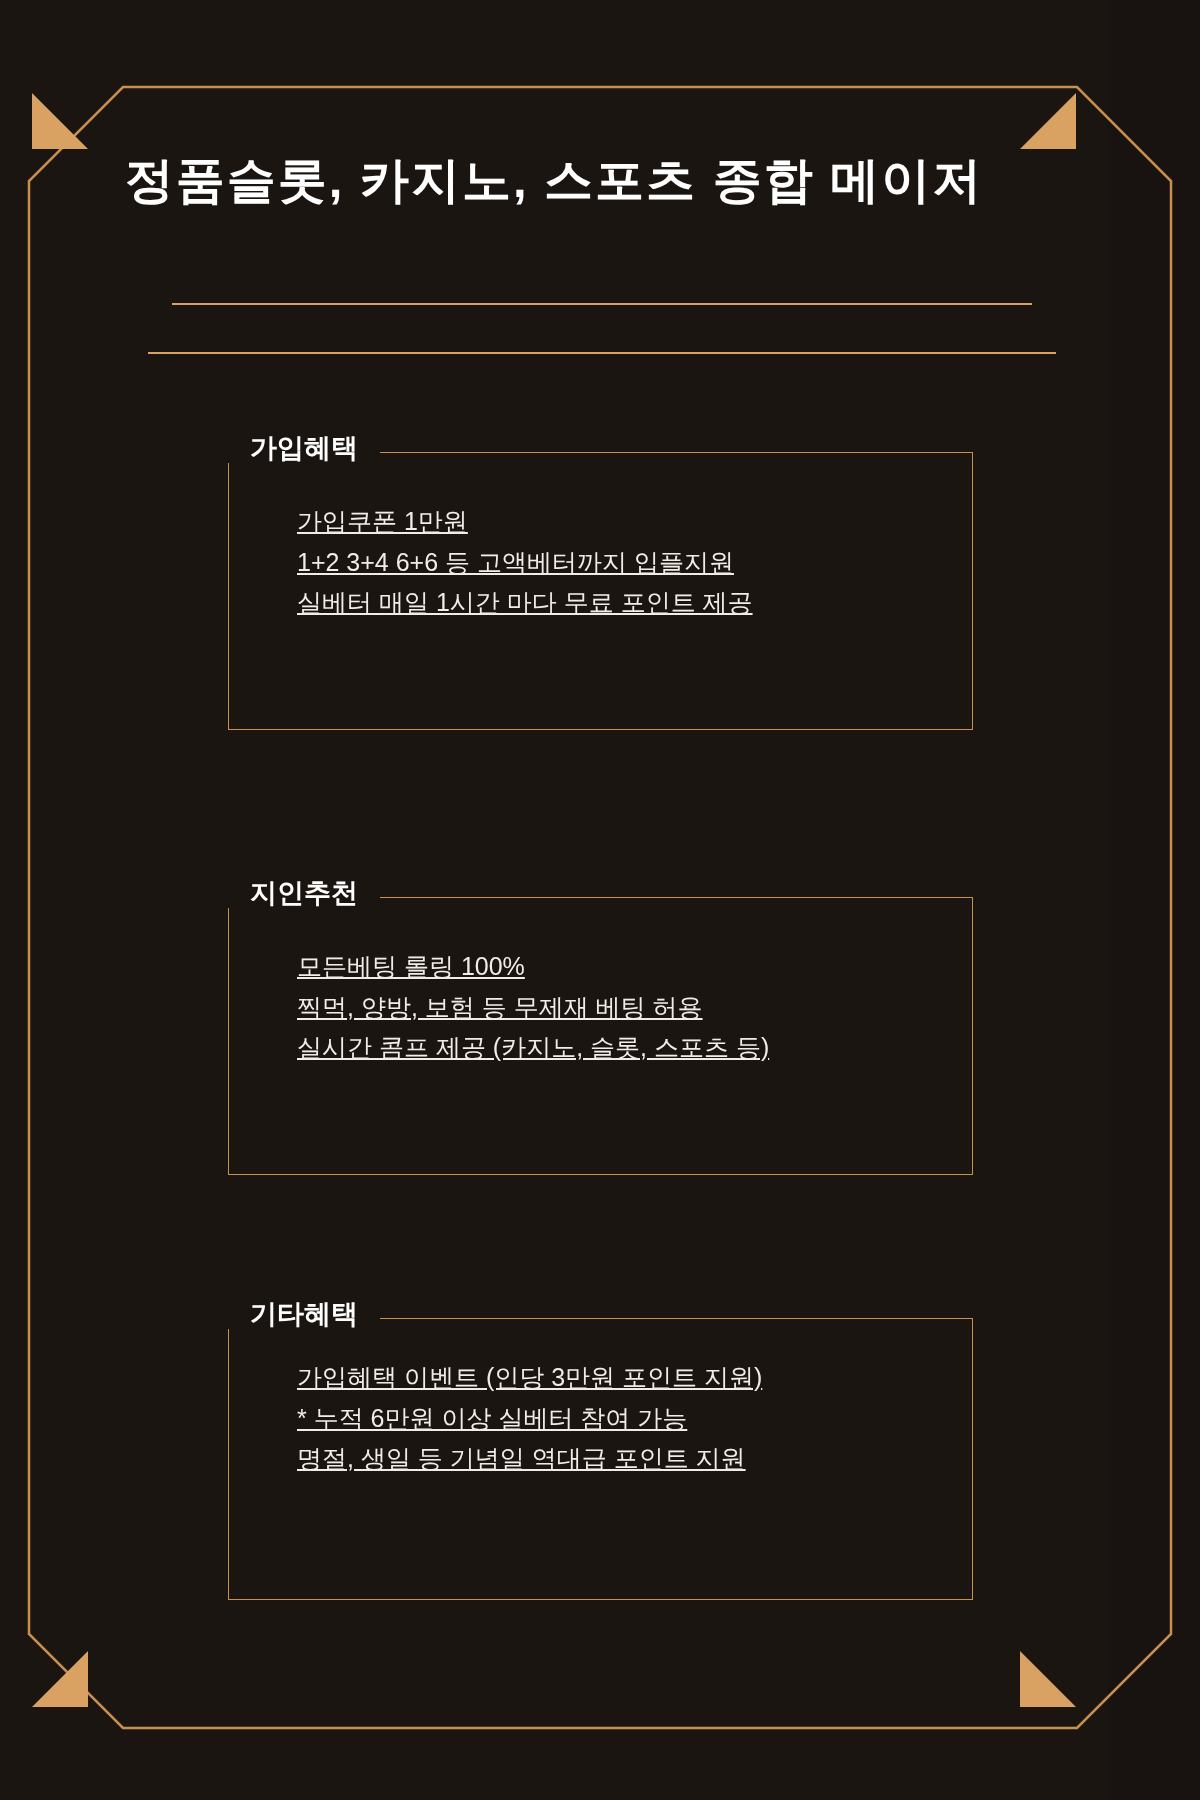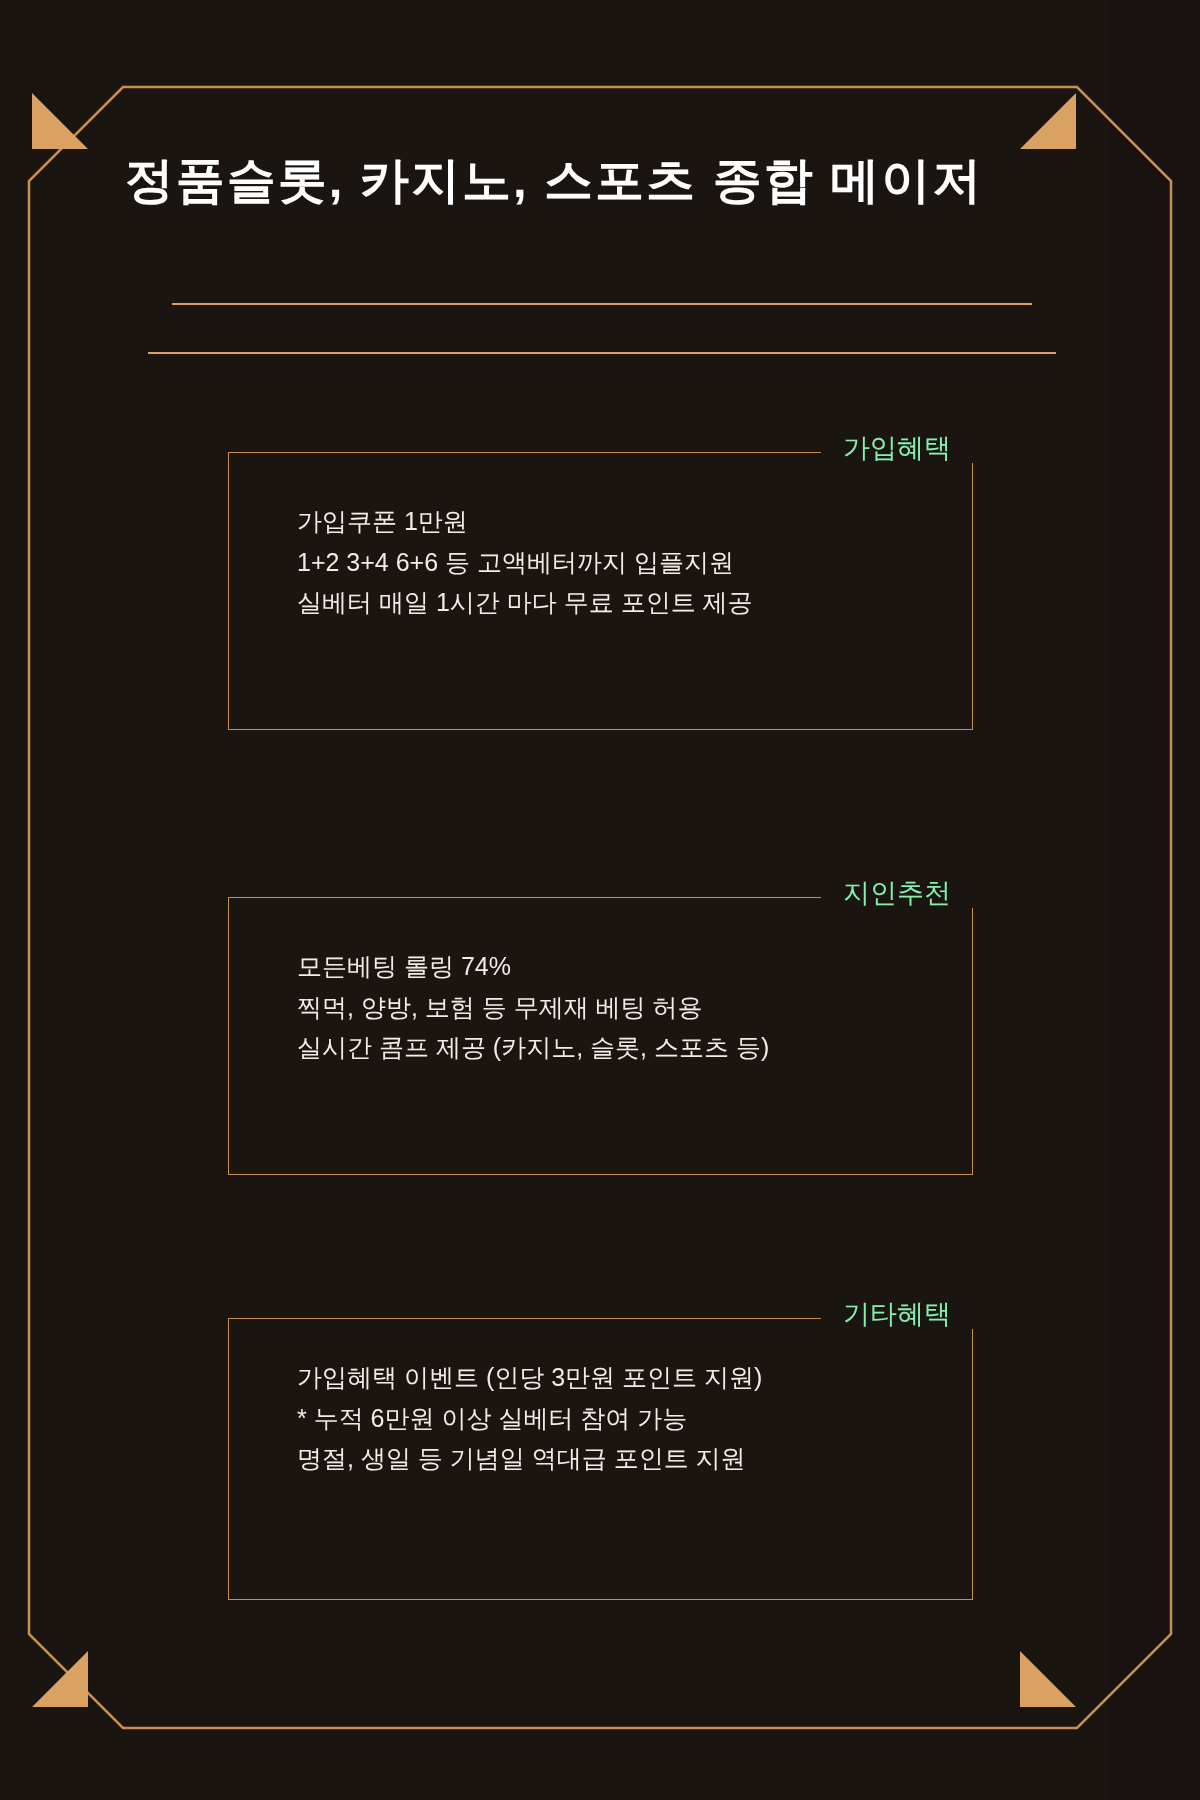--- a/index.html
+++ b/index.html
@@ -93,24 +93,24 @@
   }
   .sec-1 { top: 452px; }
   .sec-2 { top: 897px; }
   .sec-3 { top: 1318px; }
 
   .sec-heading {
     position: absolute;
     top: -22px;
     left: 0;
     width: 100%;
-    text-align: right;
-    color: #86efac;
+    text-align: left;
+    color: #ffffff;
     font-size: 27px;
-    font-weight: 400;
+    font-weight: 700;
     z-index: 3;
     pointer-events: none;
   }
   .sec-heading span {
     background: #1b1511;
     padding: 0 22px;
   }
 
   .sec-box {
     position: relative;
@@ -121,20 +121,21 @@
   .sec-3 .sec-box { height: 282px; }
 
   .sec-body {
     position: absolute;
     left: 68px;
     top: 48px;
     color: #f2ece7;
     font-size: 25px;
     line-height: 1.62;
     white-space: pre-line;
+    text-decoration: underline;
   }
   .sec-3 .sec-body { top: 38px; }
 </style>
 </head>
 <body>
 
 <div class="poster">
 
   <div class="frame">
     <svg width="1146" height="1645" viewBox="0 0 1146 1645" fill="none" xmlns="http://www.w3.org/2000/svg" aria-hidden="true">
@@ -161,21 +162,21 @@
 1+2 3+4 6+6 등 고액베터까지 입플지원
 실베터 매일 1시간 마다 무료 포인트 제공</div>
     </div>
   </div>
 
   <div class="section sec-2">
     <div class="sec-heading">
       <span>지인추천</span>
     </div>
     <div class="sec-box">
-      <div class="sec-body">모든베팅 롤링 74%
+      <div class="sec-body">모든베팅 롤링 100%
 찍먹, 양방, 보험 등 무제재 베팅 허용
 실시간 콤프 제공 (카지노, 슬롯, 스포츠 등)</div>
     </div>
   </div>
 
   <div class="section sec-3">
     <div class="sec-heading">
       <span>기타혜택</span>
     </div>
     <div class="sec-box">

